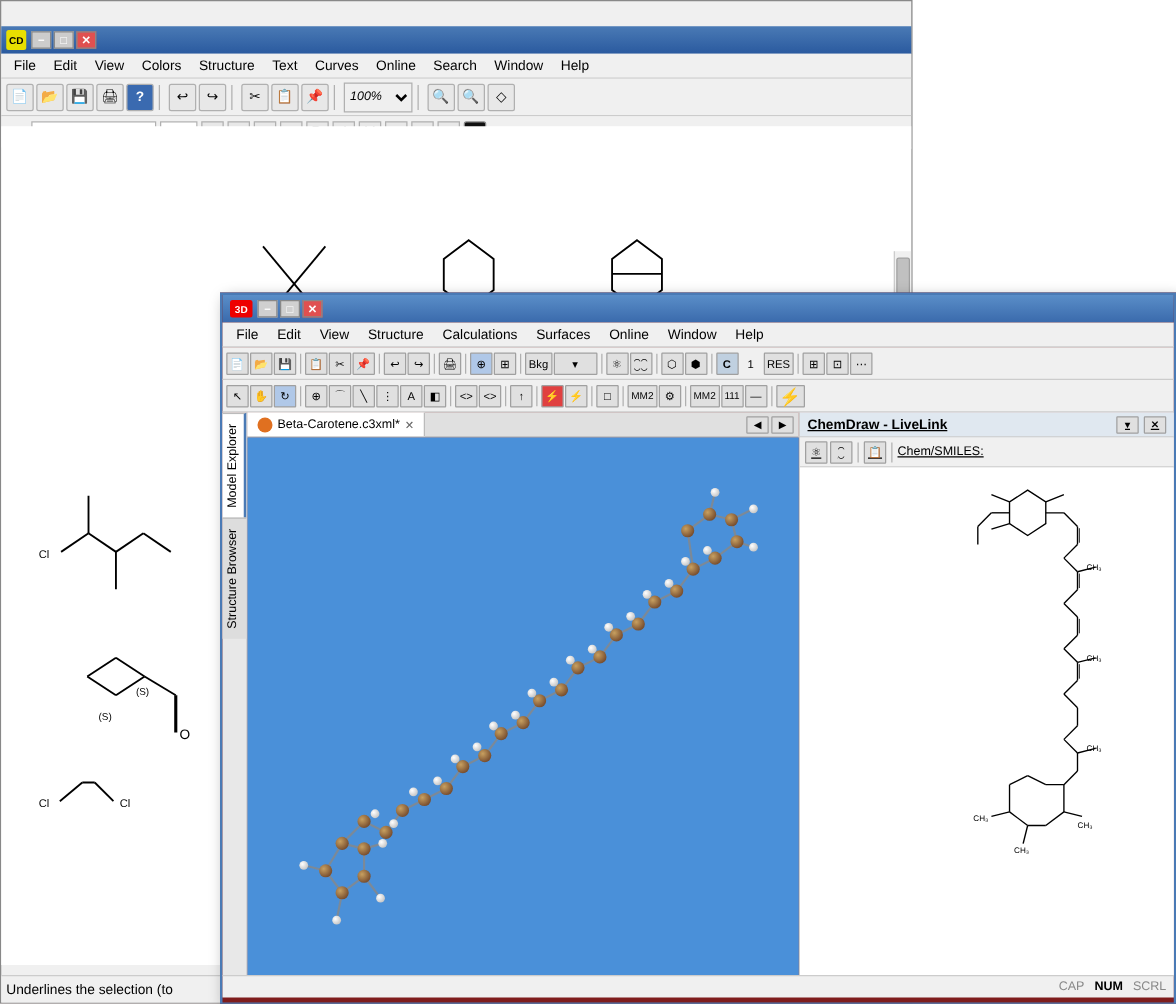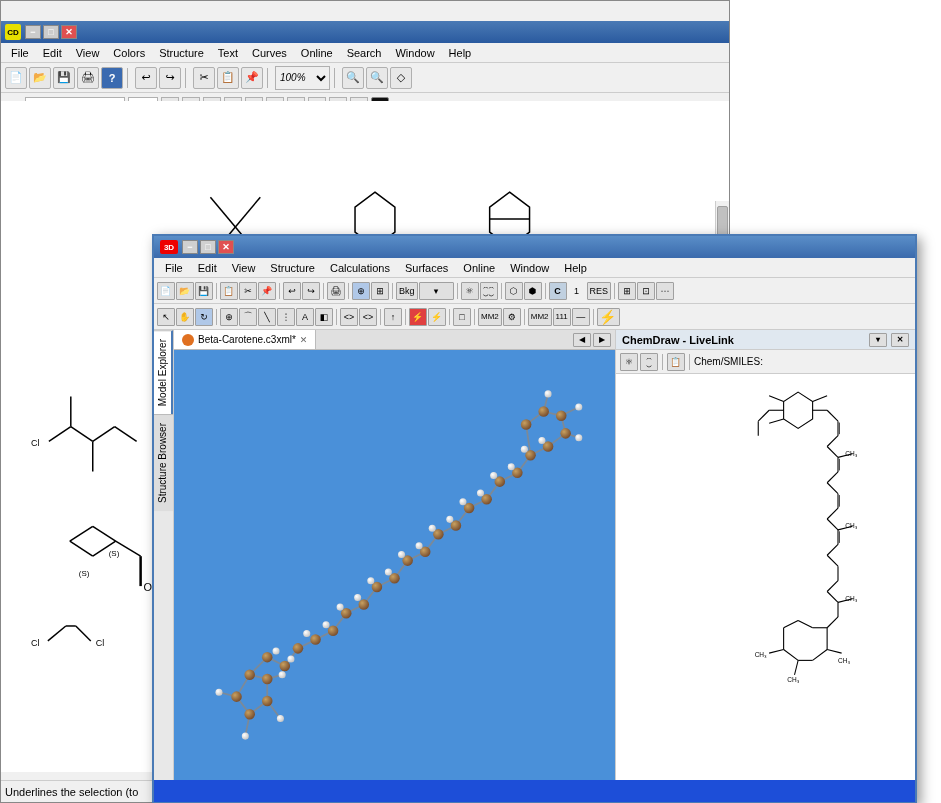--- a/index.html
+++ b/index.html
@@ -60,22 +60,22 @@
     }
 
     
     .font-box { width: 100px; height: 18px; border: 1px solid #b0b0b0; font-size: 10px; background: #fff; }
     .size-box { width: 30px; height: 18px; border: 1px solid #b0b0b0; font-size: 10px; background: #fff; }
     .align-btn { width: 18px; height: 18px; background: #e8e8e8; border: 1px solid #b0b0b0; font-size: 9px; display: flex; align-items: center; justify-content: center; cursor: pointer; }
     .bold-btn { font-weight: bold; font-size: 13px; width: 18px; height: 18px; background: #e8e8e8; border: 1px solid #b0b0b0; display: flex; align-items: center; justify-content: center; cursor: pointer; }
 
     
     #chem3d {
-      position: absolute; top: 234px; left: 152px; width: 765px; height: 570px;
-      background: #1d4ed8; border: 2px solid #4a7ab5; box-shadow: 4px 4px 12px rgba(0,0,0,0.4);
+      position: absolute; top: 234px; left: 176px; width: 765px; height: 570px;
+      background: #7f1d1d; border: 2px solid #4a7ab5; box-shadow: 4px 4px 12px rgba(0,0,0,0.4);
     }
     #chem3d .titlebar {
       height: 22px; background: linear-gradient(to bottom, #5a8ec8 0%, #3a6aac 100%);
       display: flex; align-items: center; padding: 0 6px; gap: 4px; color: white; font-size: 11px; font-weight: bold;
     }
     #chem3d .titlebar .badge-3d {
       width: 18px; height: 14px; background: #e00; color: white; font-size: 8px; font-weight: bold; display: flex; align-items: center; justify-content: center; border-radius: 2px;
     }
     #chem3d .titlebar .title { flex: 1; }
     #chem3d .titlebar .win-btns { display: flex; gap: 2px; }
@@ -118,21 +118,21 @@
     .viewport-tab {
       display: flex; align-items: center; padding: 0 8px; font-size: 10px; background: #fff; border-right: 1px solid #bbb; cursor: pointer; gap: 4px;
     }
     .viewport-tab .tab-icon { width: 12px; height: 12px; border-radius: 50%; background: #e07020; }
     .viewport-tab .close-x { font-size: 9px; color: #666; cursor: pointer; }
     .tab-bar-spacer { flex: 1; }
     .tab-bar-btns { display: flex; align-items: center; padding: 0 4px; gap: 2px; }
 
     
     #chem3d .livelinkpanel {
-      width: 300px; background: #f5f5f5; border-left: 1px solid #ccc; display: flex; flex-direction: column;
+      width: 300px; background: #f5f5f5; border-left: 1px solid #ccc; display: flex; flex-direction: column; text-decoration: underline;
     }
     #chem3d .livelinkpanel .panel-titlebar {
       height: 20px; background: #e0e8f0; display: flex; align-items: center; padding: 0 6px; font-size: 11px; font-weight: bold; border-bottom: 1px solid #ccc; gap: 4px;
     }
     #chem3d .livelinkpanel .panel-toolbar {
       height: 24px; background: #f0f0f0; display: flex; align-items: center; padding: 0 4px; gap: 2px; border-bottom: 1px solid #ccc;
     }
     #chem3d .livelinkpanel .panel-canvas {
       flex: 1; background: white; overflow: hidden; position: relative;
     }
@@ -594,13 +594,18 @@
           <text x="255" y="213" font-size="9" fill="#000">CH₃</text>
           <text x="255" y="313" font-size="9" fill="#000">CH₃</text>
           <text x="175" y="425" font-size="9" fill="#000">CH₃</text>
           <text x="130" y="390" font-size="9" fill="#000">CH₃</text>
           <text x="245" y="398" font-size="9" fill="#000">CH₃</text>
         </svg>
       </div>
     </div>
   </div>
 
+  <div class="statusbar">
+    <span style="color:#888;">CAP</span>
+    <span style="color:#000;font-weight:bold;">NUM</span>
+    <span style="color:#888;">SCRL</span>
+  </div>
 </div>
 
 </body></html>

